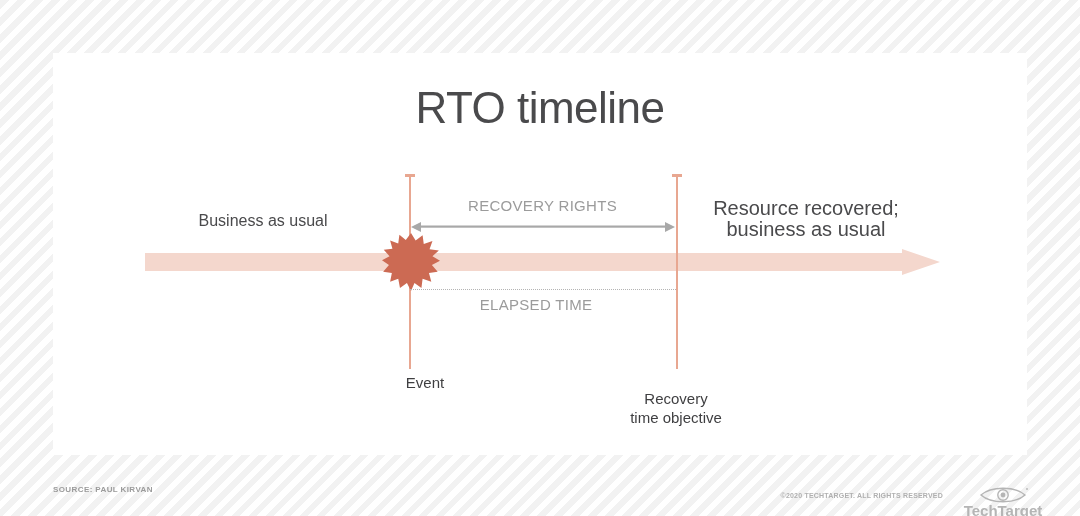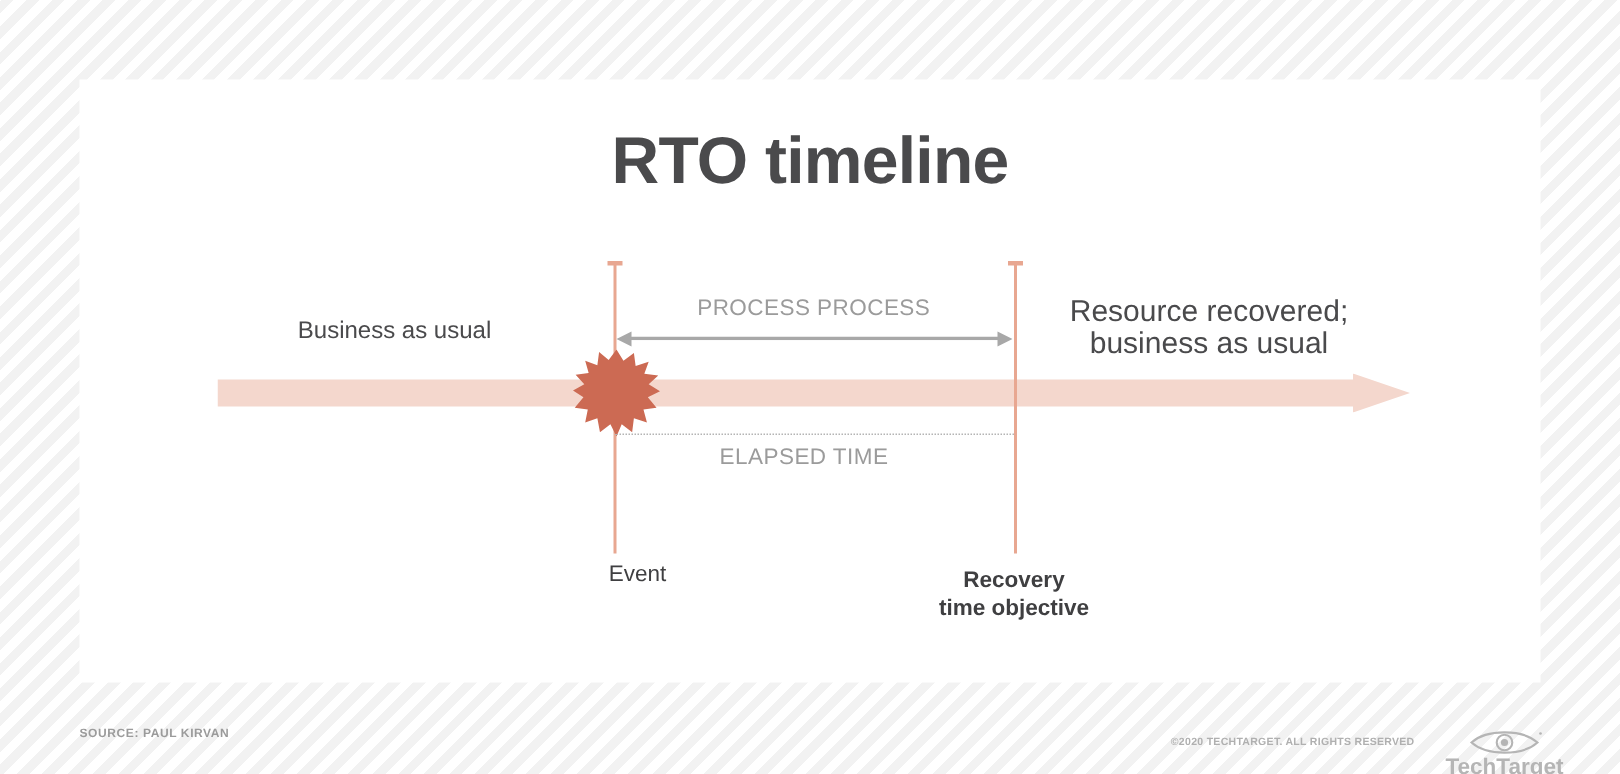--- a/index.html
+++ b/index.html
@@ -21,21 +21,21 @@
     width:974px; height:402px;
     background:#ffffff;
   }
 
   .title{
     position:absolute;
     left:0; top:30px;
     width:974px;
     text-align:center;
     font-size:44px;
-    font-weight:bold;
+    font-weight:normal;
     color:#4a4a4c;
     letter-spacing:-0.5px;
   }
 
   
   .diagram{position:absolute;left:0;top:0;width:974px;height:402px;}
 
   .vline{
     position:absolute;
     width:2px;
@@ -116,21 +116,21 @@
   }
 
   .tick-label{
     position:absolute;
     font-size:15px;
     line-height:19px;
     text-align:center;
     color:#3f3f41;
   }
   .tick-label.event{ left:312px; top:320px; width:120px; }
-  .tick-label.rto{   left:563px; top:324px; width:120px; font-weight:bold; }
+  .tick-label.rto{   left:563px; top:336px; width:120px; font-weight:normal; }
 
   
   .source{
     position:absolute;
     left:53px; top:489px;
     font-size:8px;
     font-weight:bold;
     letter-spacing:0.4px;
     color:#9b9b9b;
     transform:translateY(-50%);
@@ -181,21 +181,21 @@
           L30 3 L41 12 Z"></path>
       </svg>
     </div>
 
     <div class="label-left">Business as usual</div>
     <div class="label-right">
       <div>Resource recovered;</div>
       <div>business as usual</div>
     </div>
 
-    <div class="recovery-label">PROCESS PROCESS</div>
+    <div class="recovery-label">RECOVERY RIGHTS</div>
     <div class="recovery-arrow">
       <svg width="264" height="12" viewBox="0 0 264 12" xmlns="http://www.w3.org/2000/svg" aria-hidden="true">
         <path d="M0 6 L10 1 L10 11 Z" fill="currentColor"></path>
         <path d="M264 6 L254 1 L254 11 Z" fill="currentColor"></path>
         <rect x="9" y="4.5" width="246" height="2.2" fill="currentColor"></rect>
       </svg>
     </div>
 
     <div class="elapsed-line"></div>
     <div class="elapsed-label">ELAPSED TIME</div>

